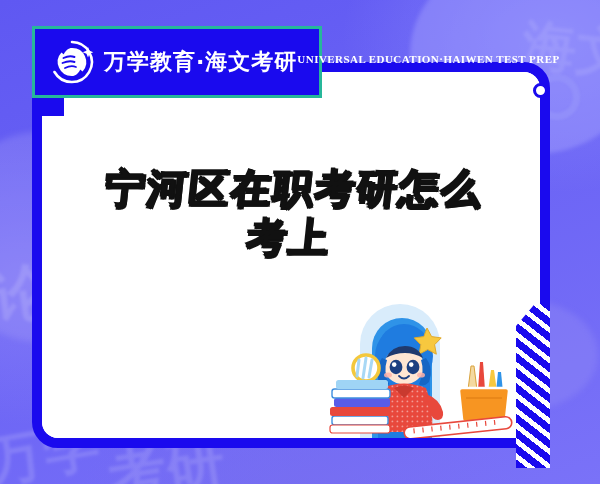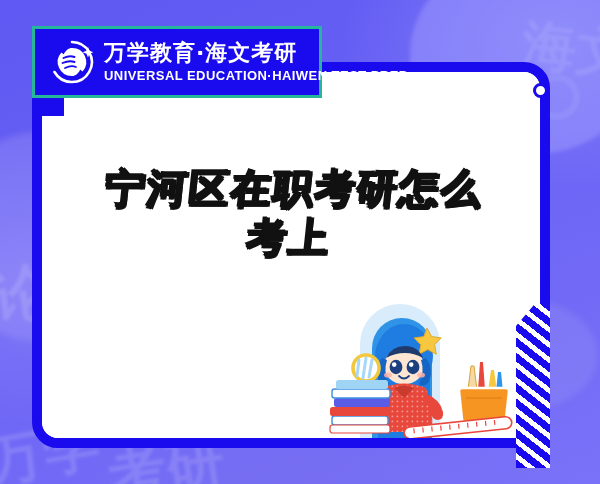--- a/index.html
+++ b/index.html
@@ -120,38 +120,38 @@
     display: flex; align-items: center;
     padding-left: 14px;
     z-index: 6;
   }
   .logo-mark {
     position: relative;
     width: 46px; height: 46px; flex: 0 0 46px;
     margin-right: 9px;
   }
   .logo-mark svg { display: block; }
-  .logo-text { display: flex; flex-direction: column; justify-content: center; }
+  .logo-text { display: flex; flex-direction: row; justify-content: center; }
   .logo-cn {
     color: #ffffff;
     font-size: 22px;
     font-weight: 700;
     letter-spacing: 1px;
     font-family: "DejaVu Sans", sans-serif;
     line-height: 1.1;
     white-space: nowrap;
   }
   .logo-en {
     color: #ffffff;
-    font-size: 13px;
+    font-size: 11px;
     font-weight: 700;
     letter-spacing: 0.45px;
     margin-top: 3px;
     white-space: nowrap;
-    font-family: Liberation Sans, sans-serif;
+    font-family: Liberation Serif, serif;
   }
 
   
   .banner-tab {
     position: absolute;
     left: 42px; top: 98px;
     width: 22px; height: 18px;
     background: #1a0aee;
     z-index: 5;
   }

